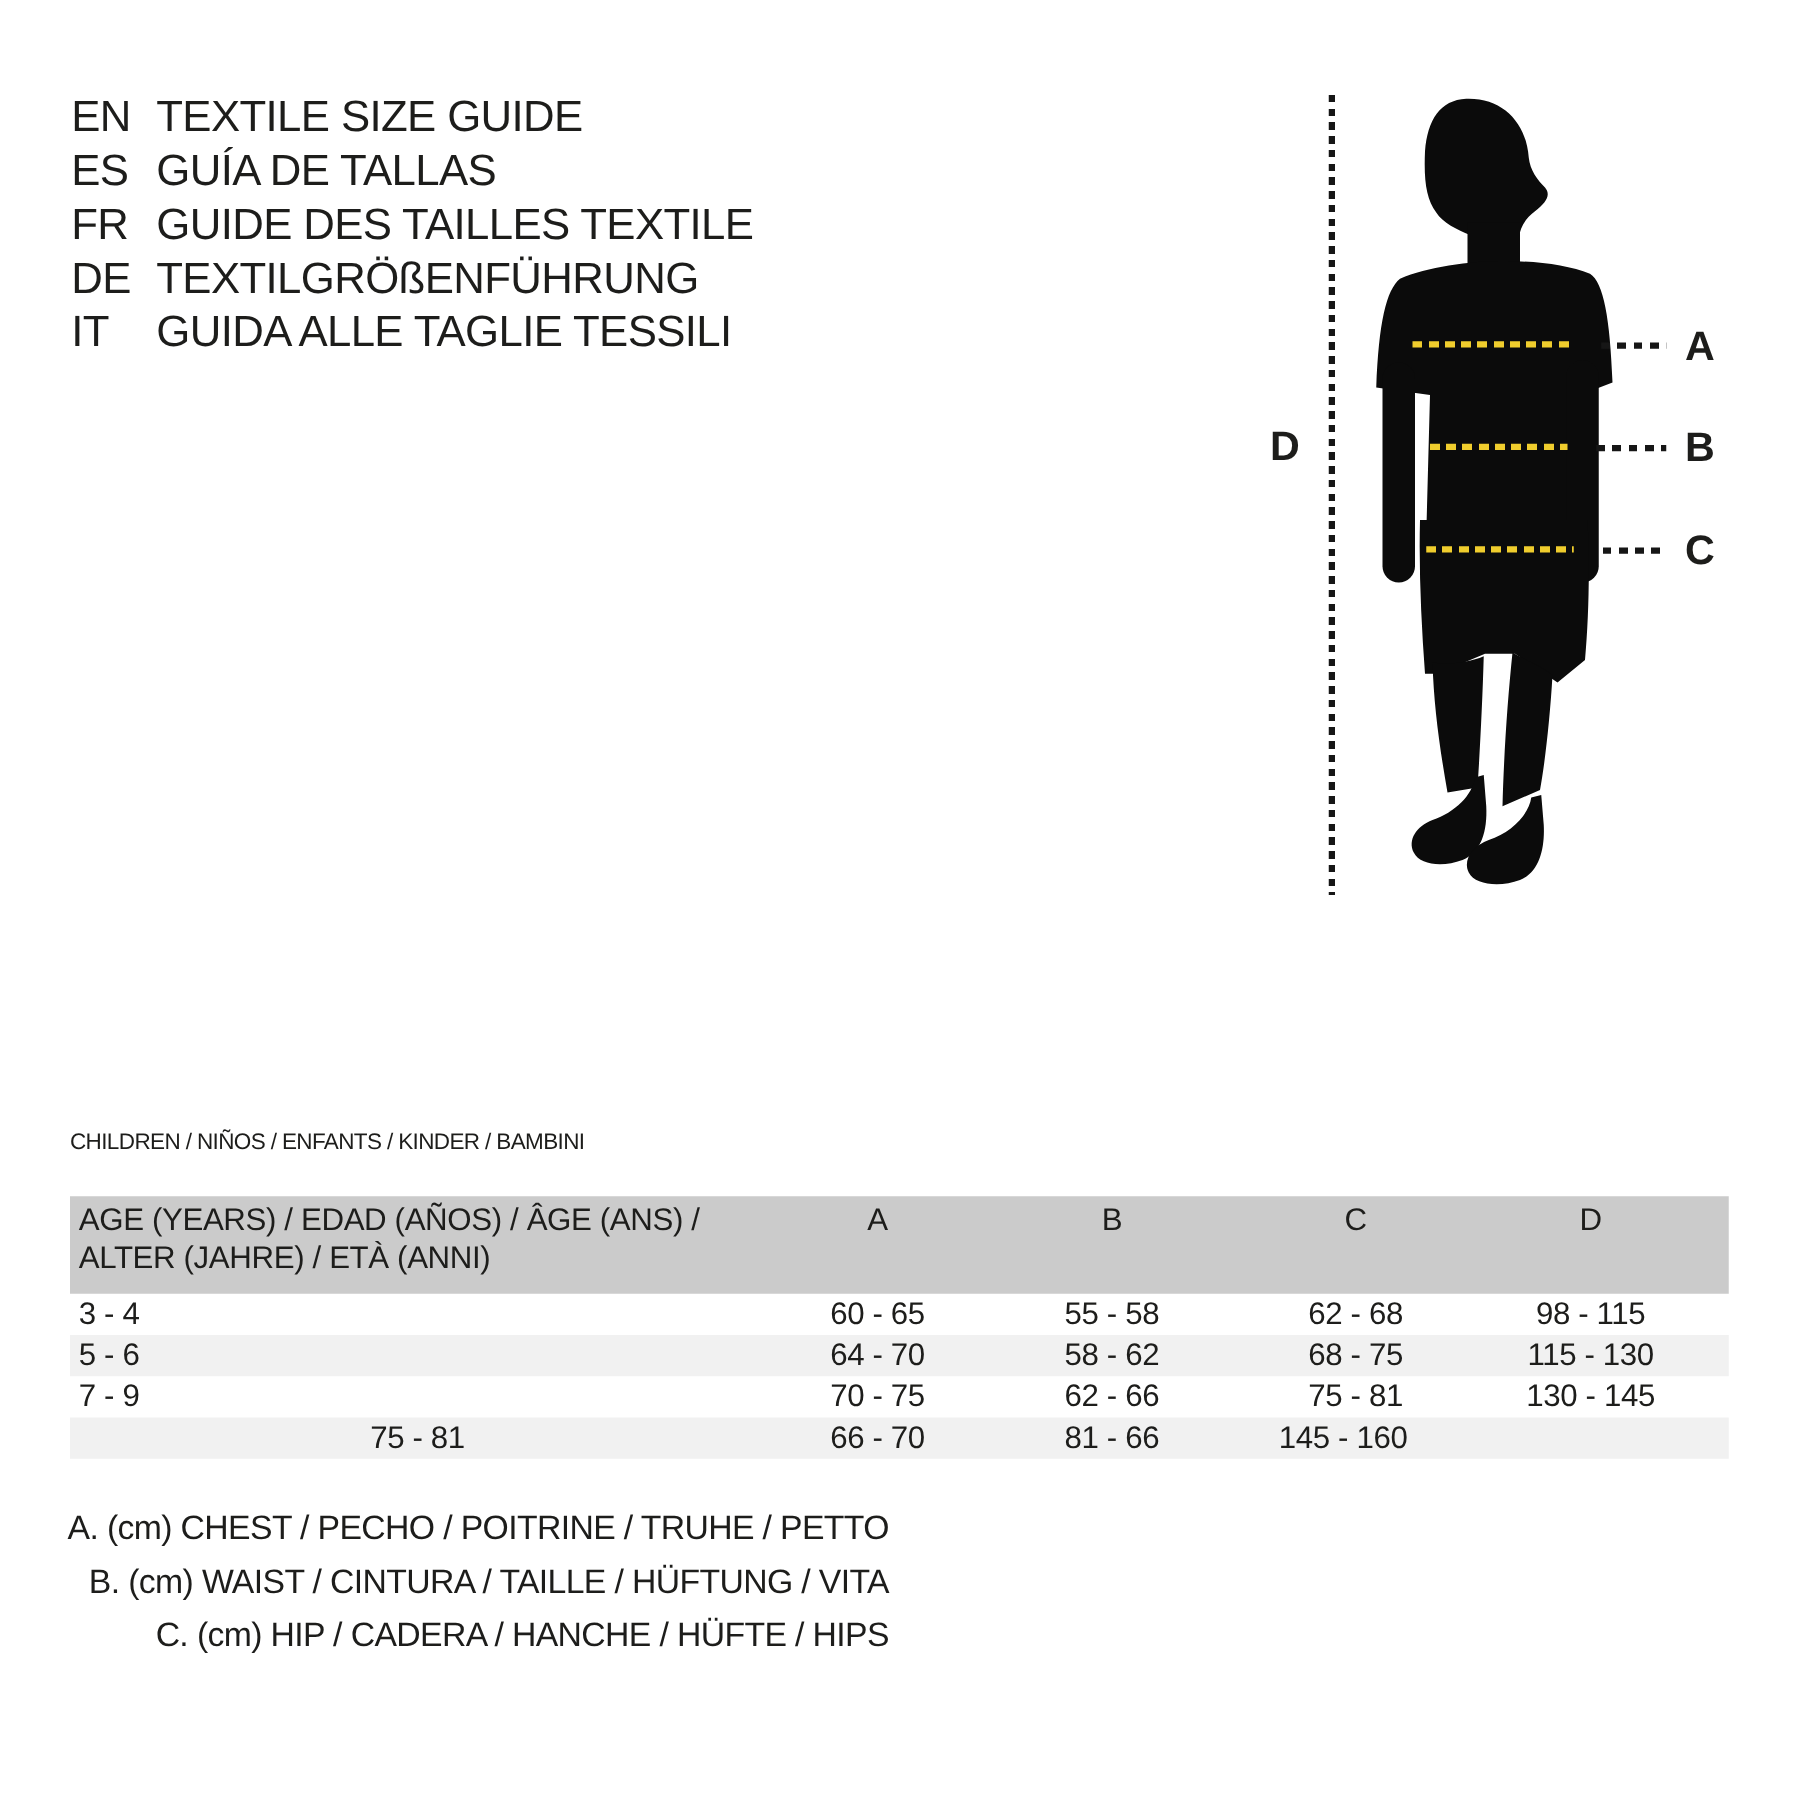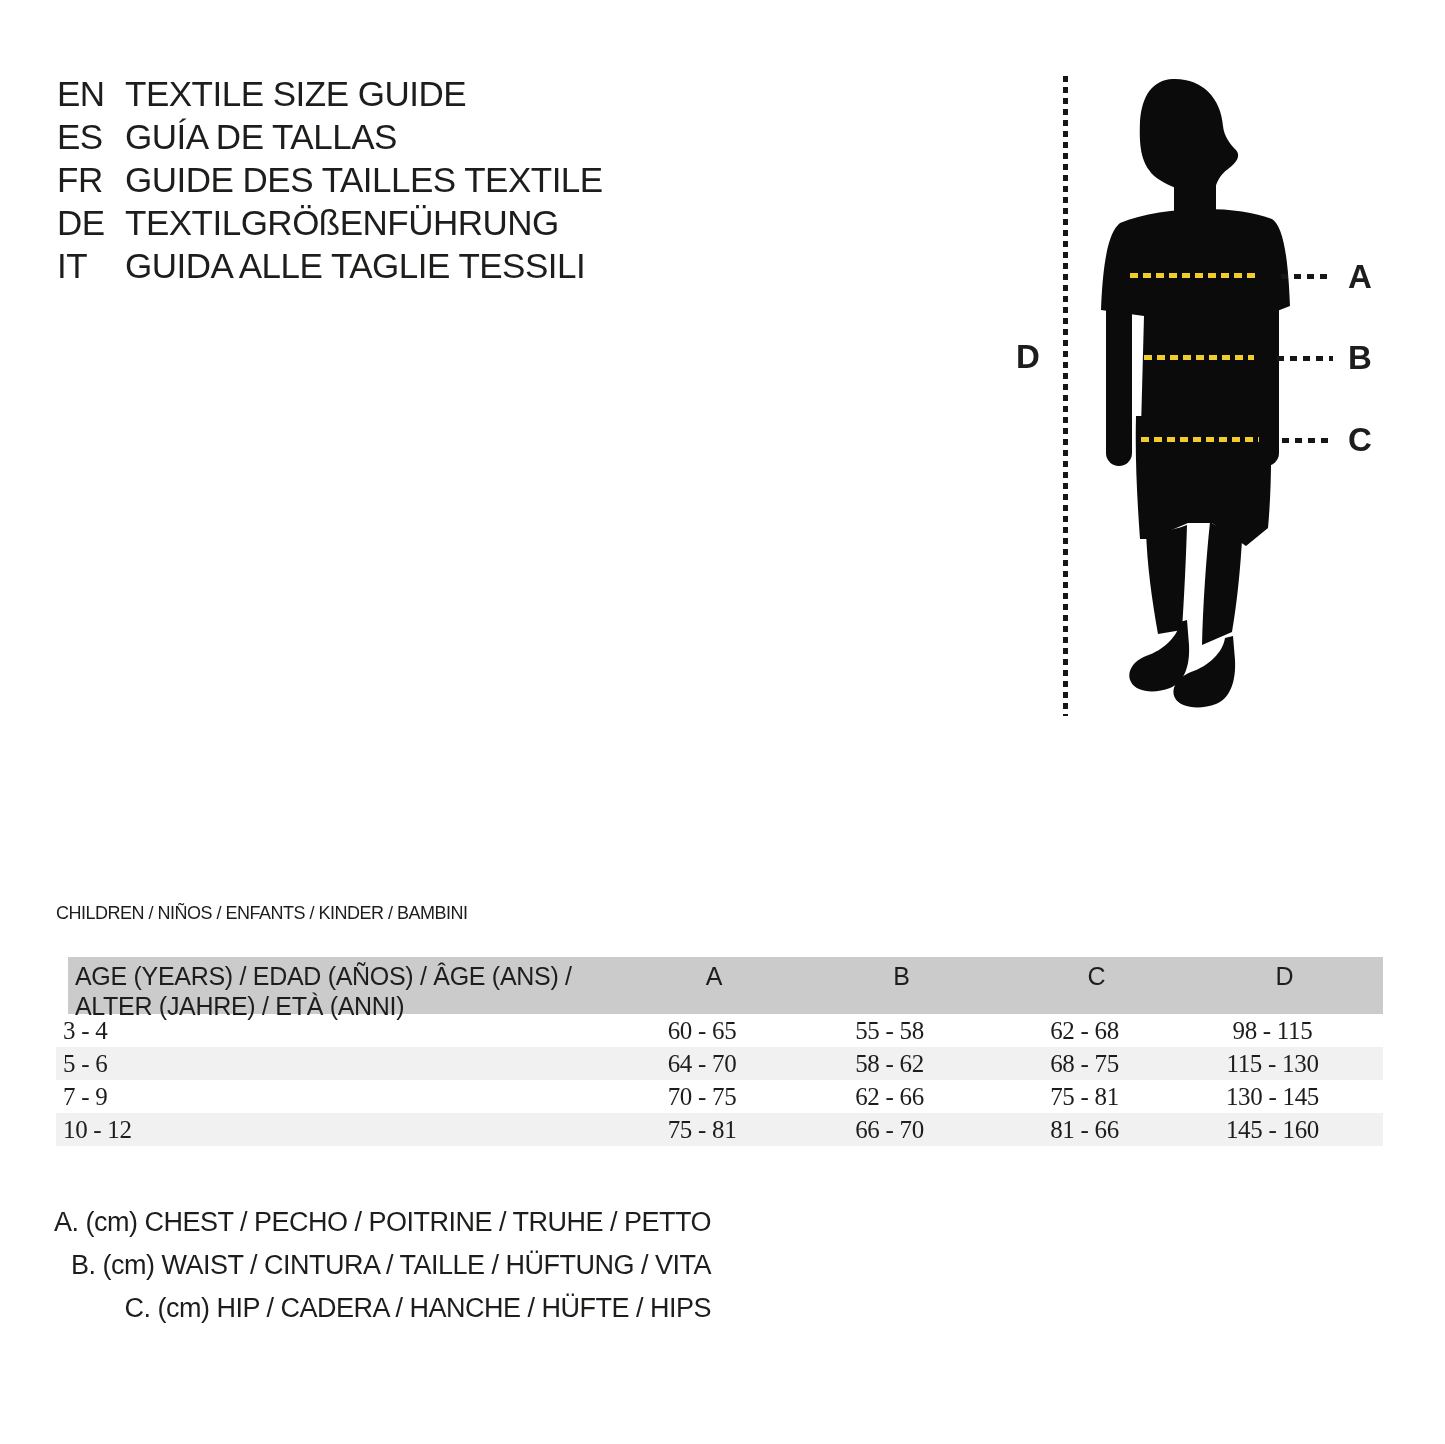--- a/index.html
+++ b/index.html
@@ -37,28 +37,28 @@
   .mlabel.b{left:1338px;top:340px;}
   .mlabel.c{left:1338px;top:422px;}
   .mlabel.d{left:1006px;top:339px;}
   
   .section-title{
     position:absolute;left:56px;top:898px;font-size:18px;letter-spacing:-0.5px;line-height:30px;
   }
   .table{position:absolute;left:56px;top:957px;width:1327px;font-size:25px;letter-spacing:-0.3px;}
   .thead{
     display:grid;grid-template-columns:556px 180px 195px 195px 201px;
-    background:#cbcbcb;height:57px;align-items:start;margin-left:12px;
+    background:#cbcbcb;height:78px;align-items:start;
   }
   .thead .agehead{padding:4px 0 0 7px;line-height:30px;}
   .thead .col-letter{text-align:center;padding-top:4px;line-height:30px;}
   .thead .col-letter.d{padding-right:20px;}
   .trow{display:grid;grid-template-columns:556px 180px 195px 195px 201px;height:33px;line-height:33px;}
   .trow.alt{background:#f1f1f1;}
-  .trow .cell{text-align:center;font-family:Liberation Serif, serif;}
+  .trow .cell{text-align:center;}
   .trow .cell.d{padding-right:20px;}
   .trow .cell.age{text-align:left;padding-left:7px;}
   
   .legend{position:absolute;left:54px;top:1201px;text-align:right;}
   .legend-line{height:43px;line-height:43px;font-size:27px;letter-spacing:-0.5px;}
 </style>
 </head>
 <body>
 
 <div class="page">
@@ -156,21 +156,20 @@
       <div class="cell d">115 - 130</div>
     </div>
     <div class="trow">
       <div class="cell age">7 - 9</div>
       <div class="cell">70 - 75</div>
       <div class="cell">62 - 66</div>
       <div class="cell">75 - 81</div>
       <div class="cell d">130 - 145</div>
     </div>
     <div class="trow alt">
-      <div class="cell age">10 - 12</div>
       <div class="cell">75 - 81</div>
       <div class="cell">66 - 70</div>
       <div class="cell">81 - 66</div>
       <div class="cell d">145 - 160</div>
     </div>
   </div>
 
   <div class="legend">
     <div class="legend-line">A. (cm) CHEST / PECHO / POITRINE / TRUHE / PETTO</div>
     <div class="legend-line">B. (cm) WAIST / CINTURA / TAILLE / HÜFTUNG / VITA</div>

